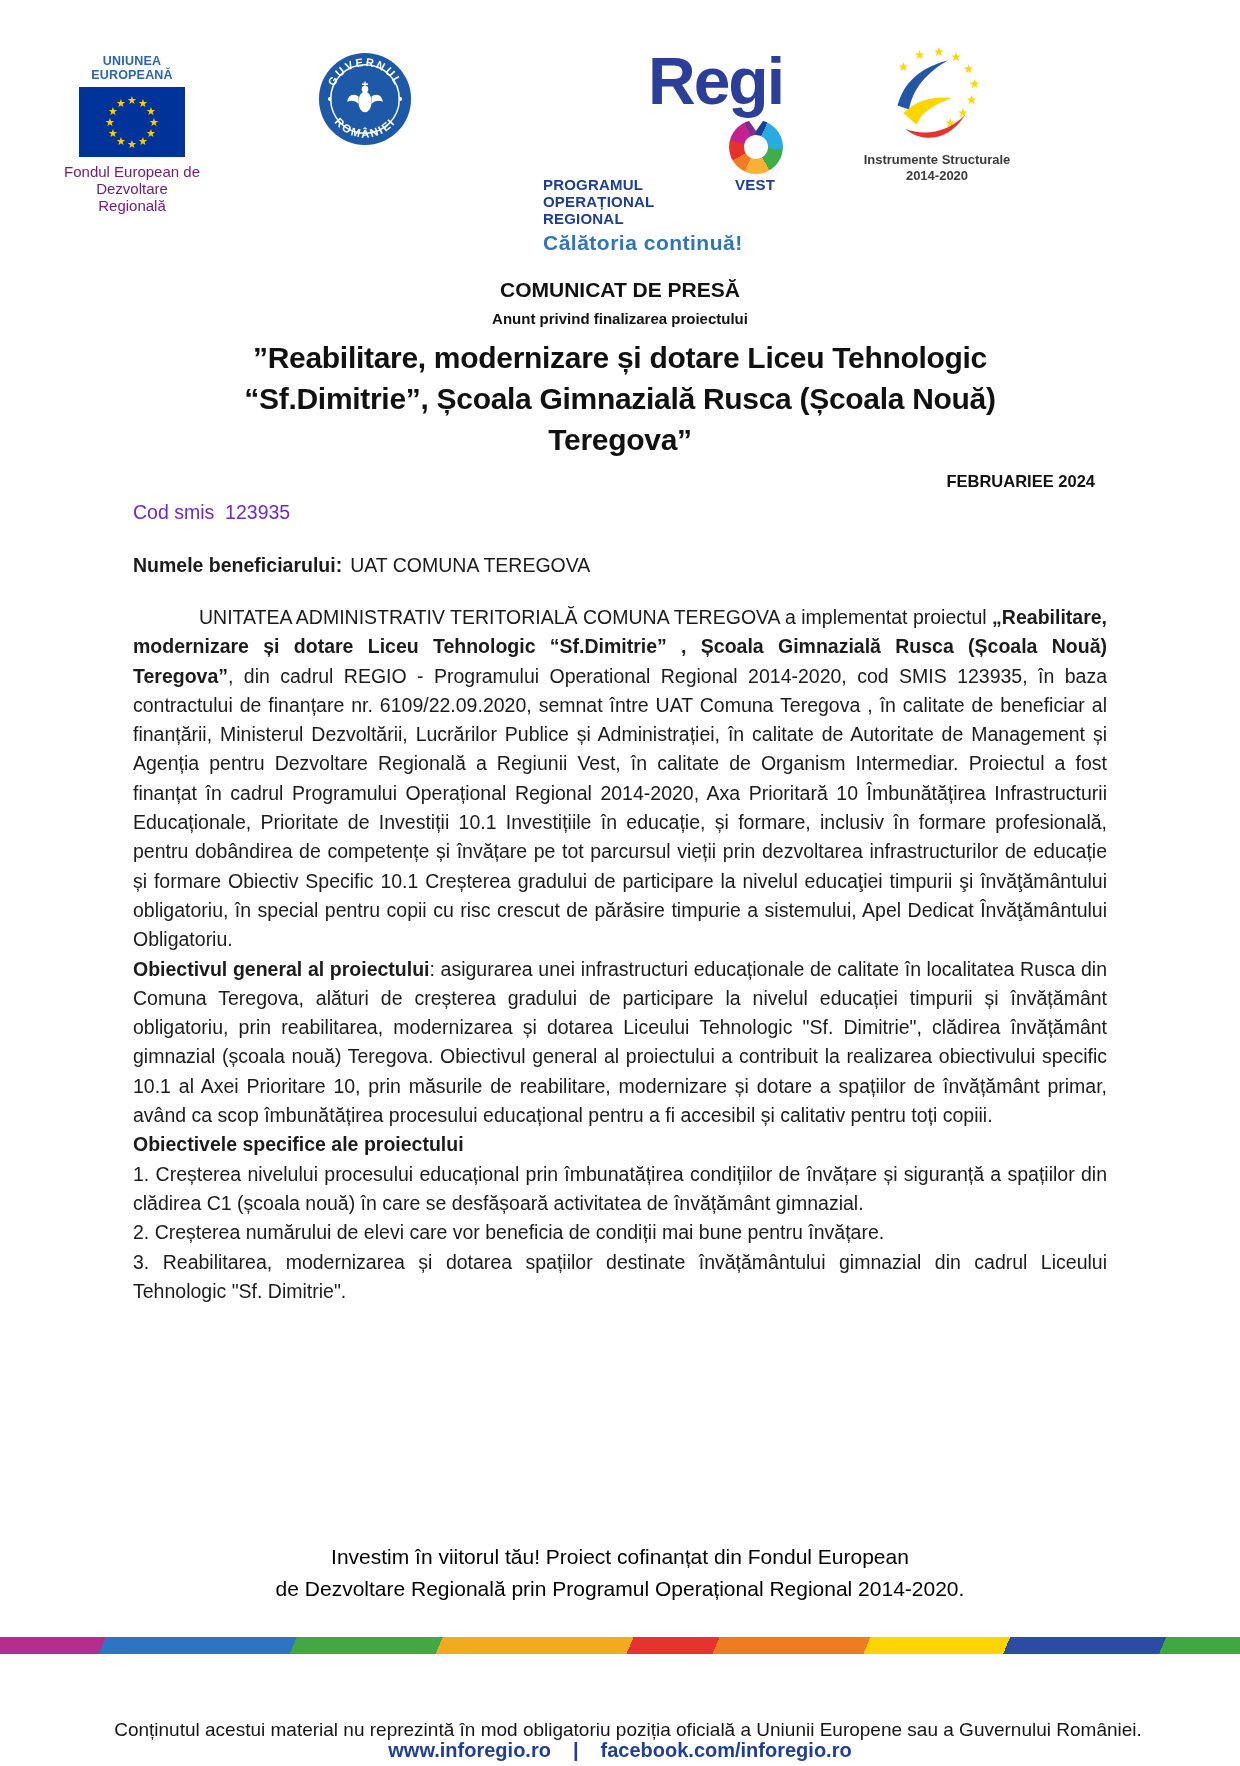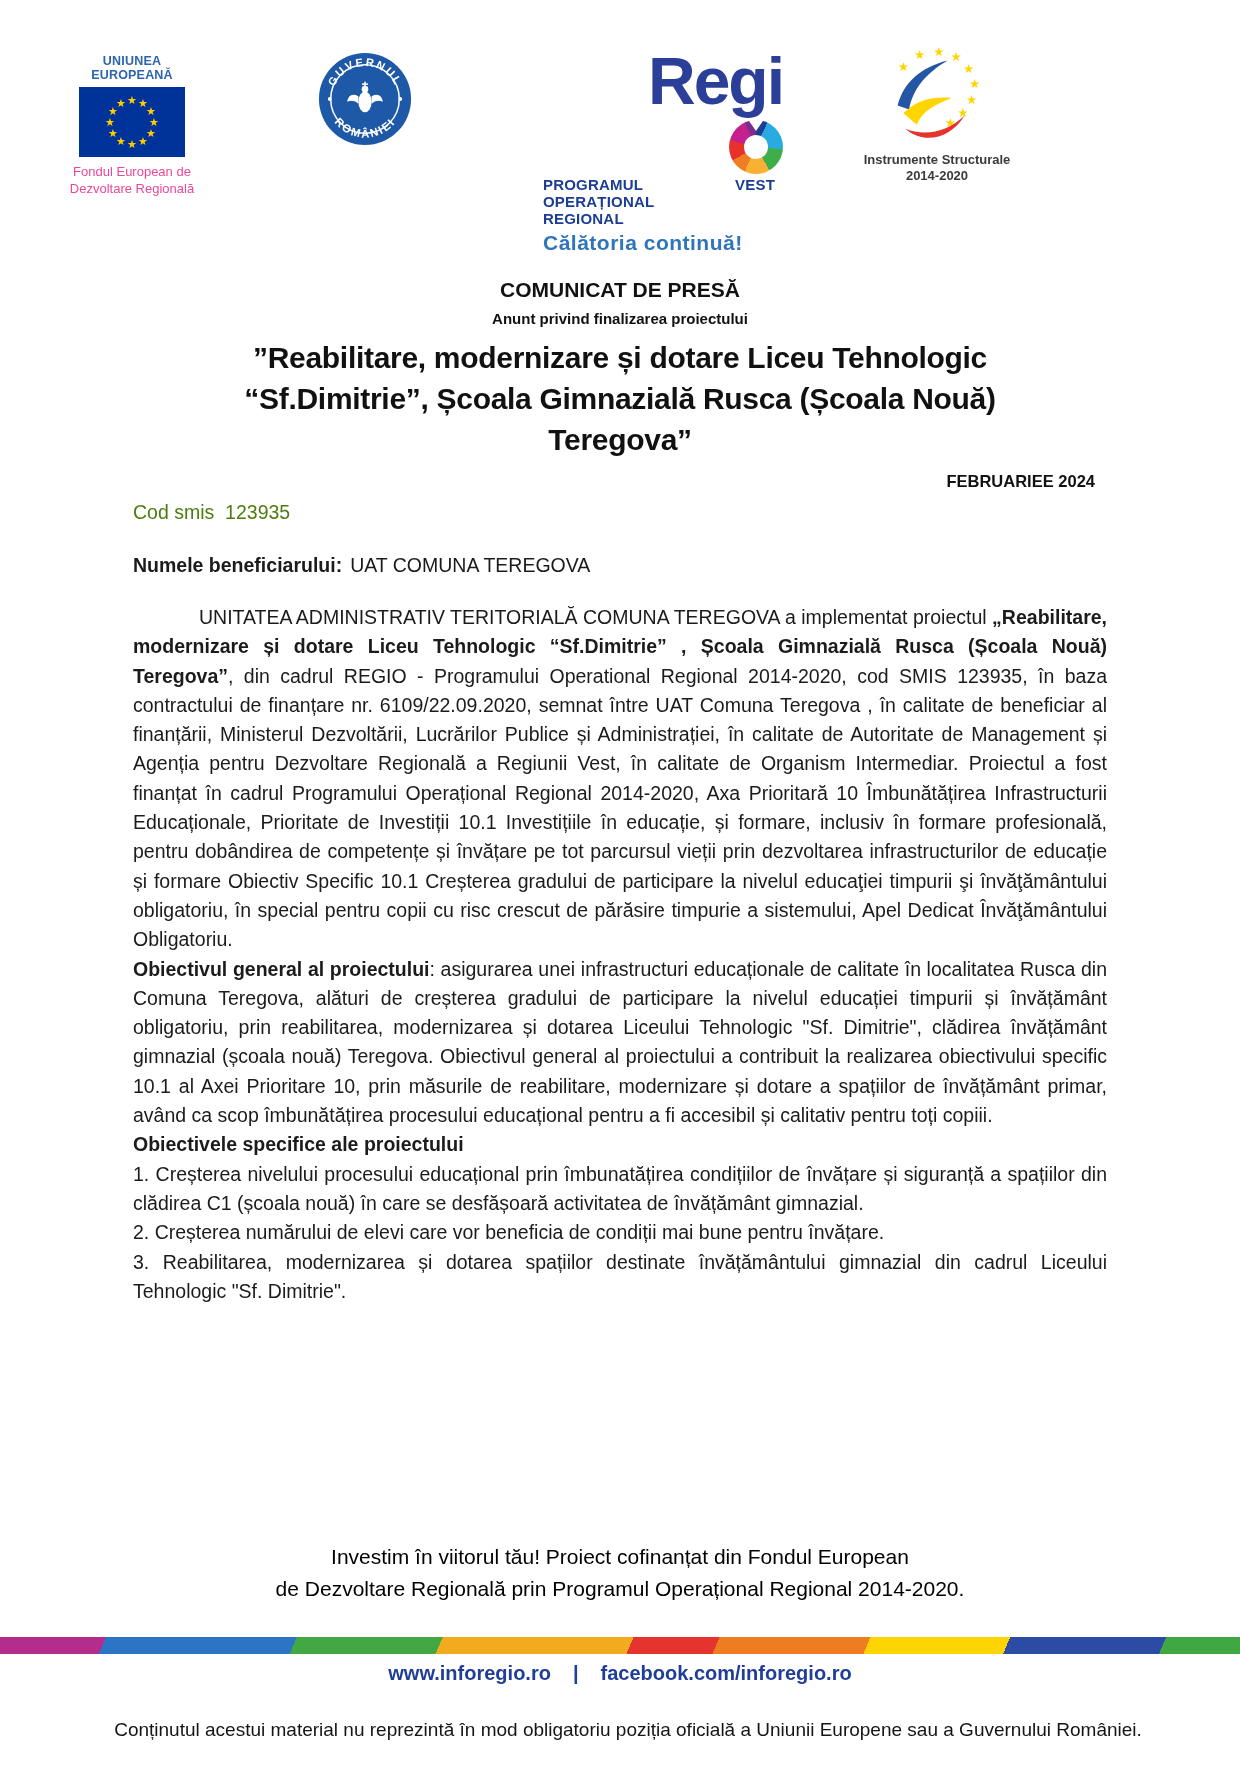--- a/index.html
+++ b/index.html
@@ -5,21 +5,21 @@
   html,body{margin:0;padding:0;background:#ffffff;}
   .page{position:relative;width:1240px;height:1766px;background:#ffffff;overflow:hidden;
         font-family:"Liberation Sans", sans-serif;color:#1b1b1b;}
 
   
   .logos{position:absolute;top:46px;left:0;width:100%;height:160px;}
   .eu-block{position:absolute;left:62px;top:8px;width:140px;text-align:center;}
   .eu-top{font-size:12.5px;font-weight:600;color:#2d64ae;letter-spacing:.2px;margin-bottom:5px;}
   .eu-flag{position:relative;width:106px;height:70px;background:#003399;margin:0 auto;}
   .eu-flag .star{position:absolute;color:#ffcc00;font-size:11px;line-height:11px;transform:translate(-50%,-50%);}
-  .eu-caption{font-size:13px;color:#ec4899;line-height:17px;margin-top:6px;}
+  .eu-caption{font-size:15px;color:#701a75;line-height:17px;margin-top:6px;}
 
   .gov-block{position:absolute;left:318px;top:6px;}
 
   .regio-block{position:absolute;left:543px;top:4px;width:240px;}
   .regio-word{display:flex;align-items:flex-end;flex-direction:column;}
   .regio-text{font-size:66px;font-weight:800;color:#2b3e98;letter-spacing:-2px;line-height:62px;}
   .regio-wheel{position:relative;width:54px;height:54px;border-radius:50%;margin:8px 0 0 3px;flex:0 0 auto;
     background:conic-gradient(#1b3e94 0 25deg,#29abe2 25deg 95deg,#3dae49 95deg 150deg,#f8b133 150deg 205deg,
     #ef7d23 205deg 240deg,#e8312a 240deg 285deg,#c4208e 285deg 335deg,#7b2e8e 335deg 360deg);}
   .regio-wheel .hole{position:absolute;inset:15px;background:#fff;border-radius:50%;}
@@ -32,35 +32,35 @@
   .is-block{position:absolute;left:862px;top:0;width:150px;text-align:center;}
   .is-caption{font-size:13px;font-weight:700;color:#3a3a3a;line-height:16px;margin-top:2px;}
 
   
   .content{position:absolute;top:278px;left:133px;width:974px;}
   .t1{font-size:21px;font-weight:700;text-align:center;color:#111;}
   .t2{font-size:15px;font-weight:700;text-align:center;color:#111;margin-top:8px;}
   .project-title{font-size:30px;font-weight:700;text-align:center;color:#111;line-height:41px;
     max-width:900px;margin:10px auto 0 auto;letter-spacing:-.3px;}
   .date-line{font-size:16.5px;font-weight:700;text-align:right;padding-right:12px;margin-top:12px;color:#111;}
-  .cod-line{font-size:19.5px;margin-top:10px;white-space:pre;color:#4d7c0f;}
+  .cod-line{font-size:19.5px;margin-top:10px;white-space:pre;color:#6d28d9;}
   .beneficiary{font-size:19.5px;margin-top:30px;color:#1b1b1b;}
   .beneficiary b{font-weight:700;}
   .beneficiary .val{margin-left:8px;}
 
   .body-text{margin-top:26px;font-size:19.5px;line-height:29.3px;text-align:justify;color:#1b1b1b;}
   .body-text p{margin:0;}
   .p-indent{text-indent:66px;}
   .bold{font-weight:700;}
 
   
   .slogan{position:absolute;top:1541px;left:0;width:100%;text-align:center;
     color:#000000;font-size:21px;line-height:32px;}
   .rainbow{position:absolute;top:1637px;left:0;width:100%;height:17px;}
-  .links{position:absolute;top:1662px;left:0;width:100%;text-align:center;
+  .links{position:absolute;top:1739px;left:0;width:100%;text-align:center;
     font-size:20px;font-weight:700;color:#1f3d99;}
   .links .sep{margin:0 22px;}
   .disclaimer{position:absolute;top:1719px;left:0;width:100%;text-align:center;
     font-size:19px;color:#151515;padding-left:8px;}
 </style>
 </head>
 <body>
 
 <div class="page">
 

